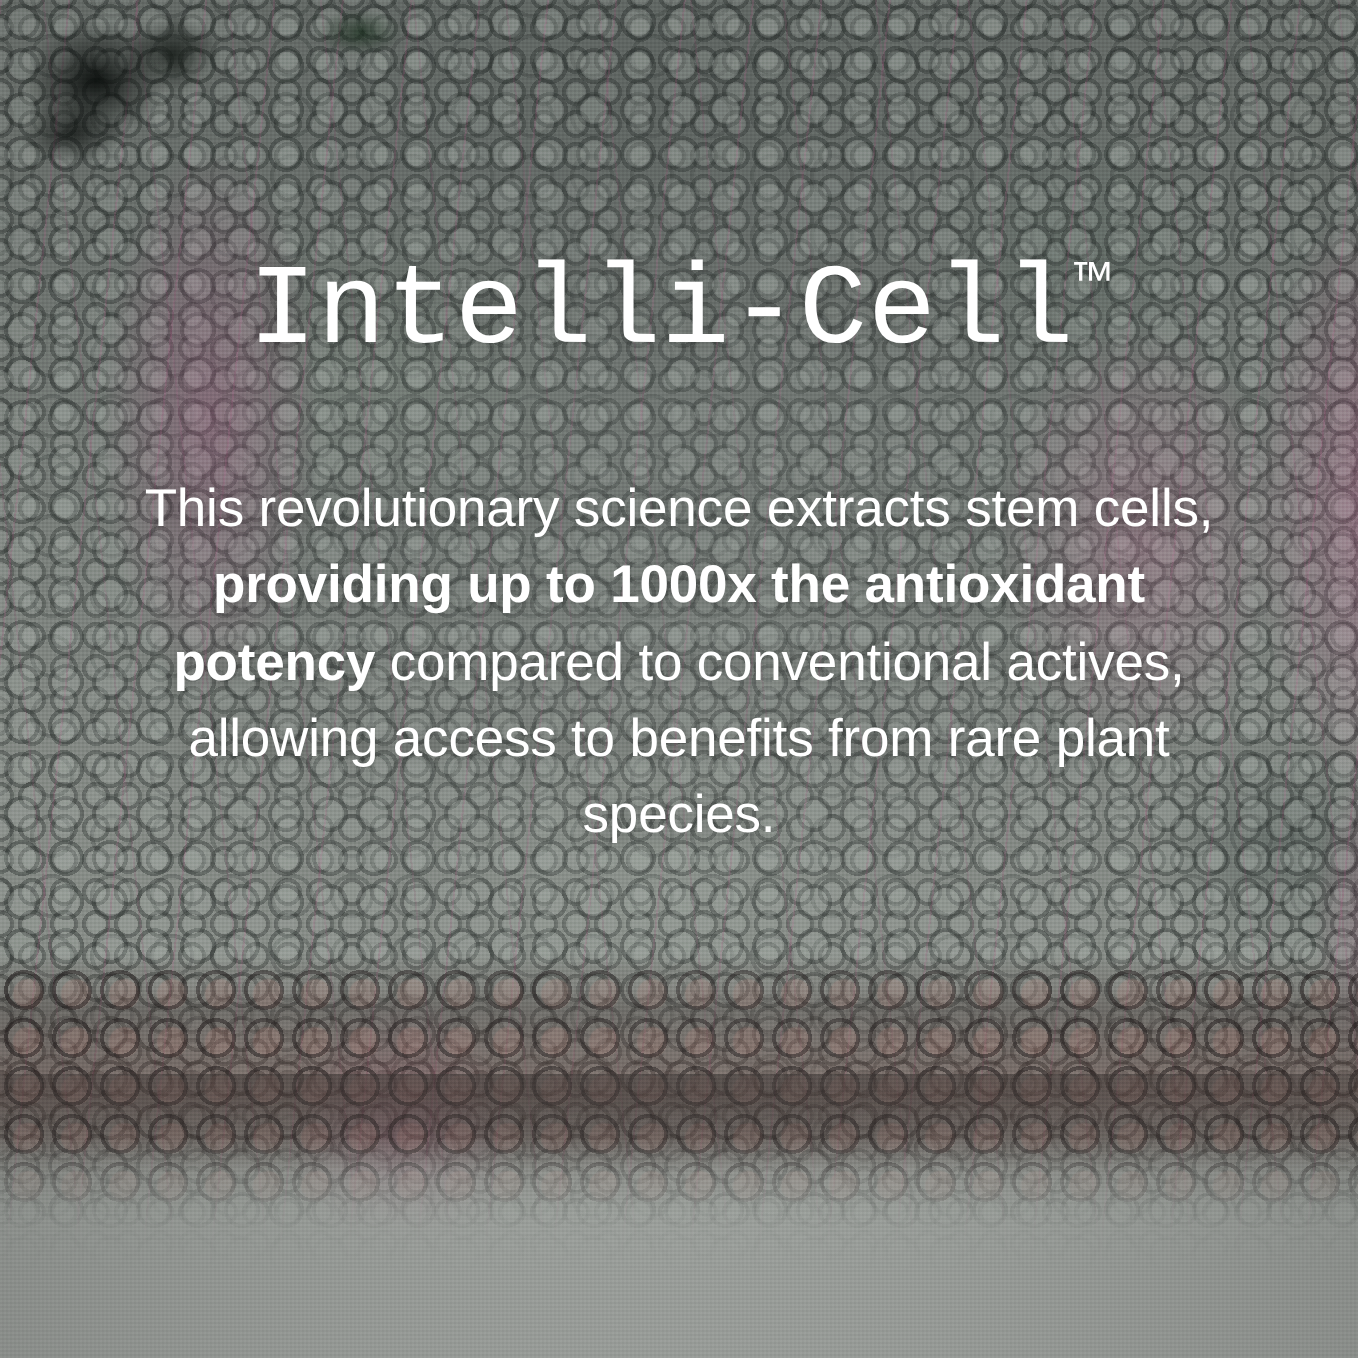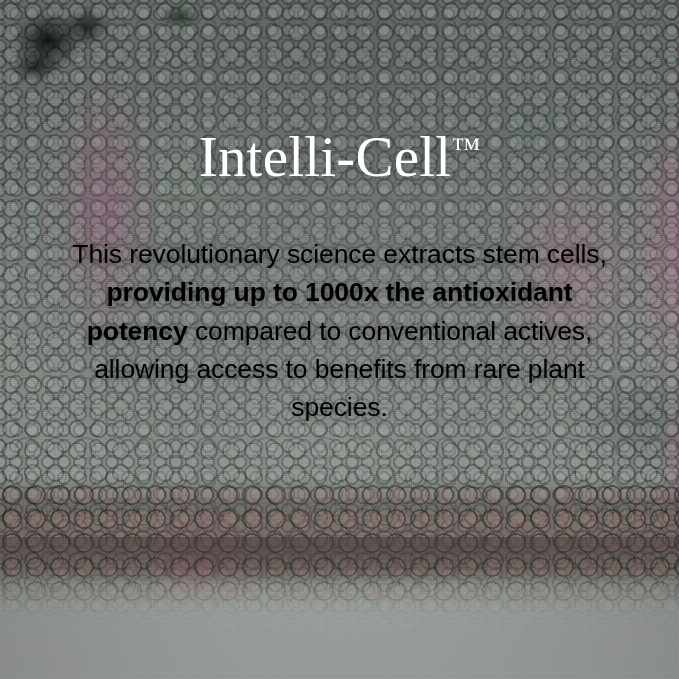--- a/index.html
+++ b/index.html
@@ -164,40 +164,40 @@
     z-index: 5;
     pointer-events: none;
   }
   .headline {
     margin: 0;
     padding: 0 40px;
     width: 100%;
     box-sizing: border-box;
     text-align: center;
     color: #ffffff;
-    font-family: Liberation Serif, serif;
+    font-family: Liberation Mono, monospace;
     font-weight: 400;
     font-size: 57px;
     line-height: 1.17;
     letter-spacing: 0.2px;
     margin-top: 124px;
     text-shadow: 0 1px 10px rgba(0,0,0,0.30);
   }
   .headline .tm {
     font-size: 0.52em;
     vertical-align: 0.62em;
     letter-spacing: 0;
   }
   .body-copy {
     margin: 44px 0 0 0;
     padding: 0 66px;
     width: 100%;
     box-sizing: border-box;
     text-align: center;
-    color: #000000;
+    color: #ffffff;
     font-family: "Liberation Sans", sans-serif;
     font-size: 26.5px;
     font-weight: 400;
     line-height: 1.45;
     letter-spacing: -0.1px;
     text-shadow: 0 1px 9px rgba(0,0,0,0.34);
   }
   .body-copy b {
     font-weight: 700;
   }

